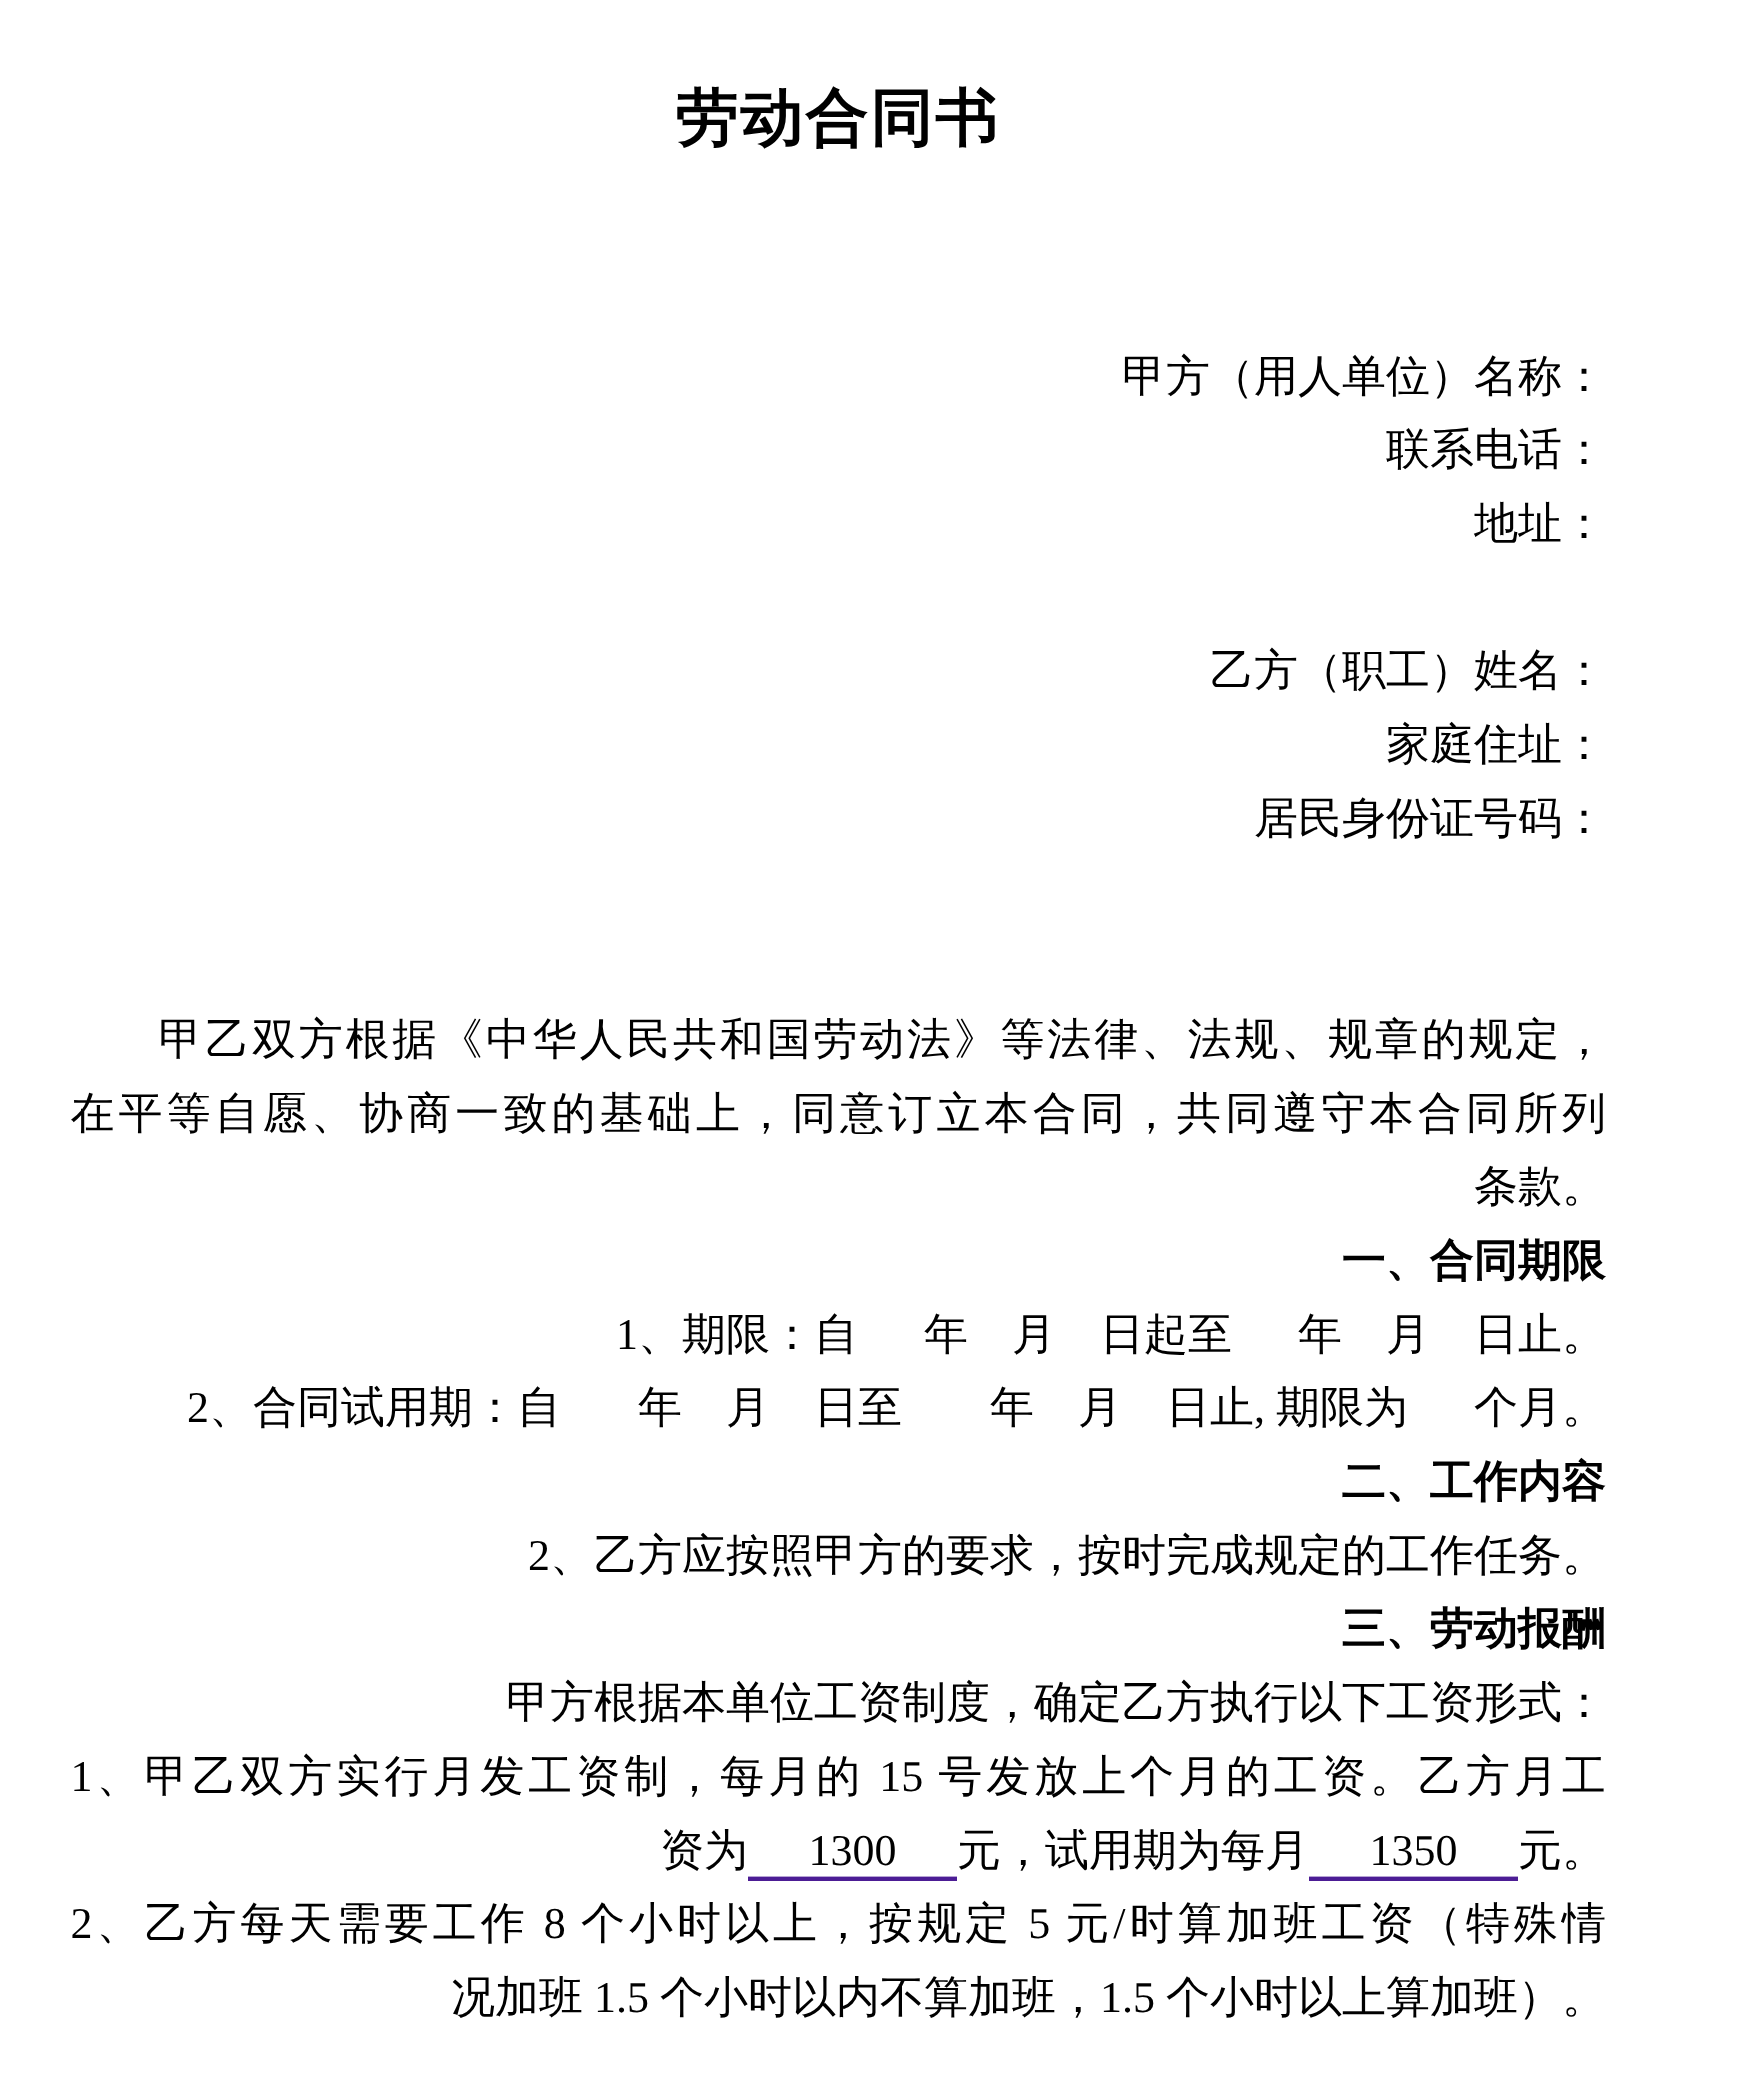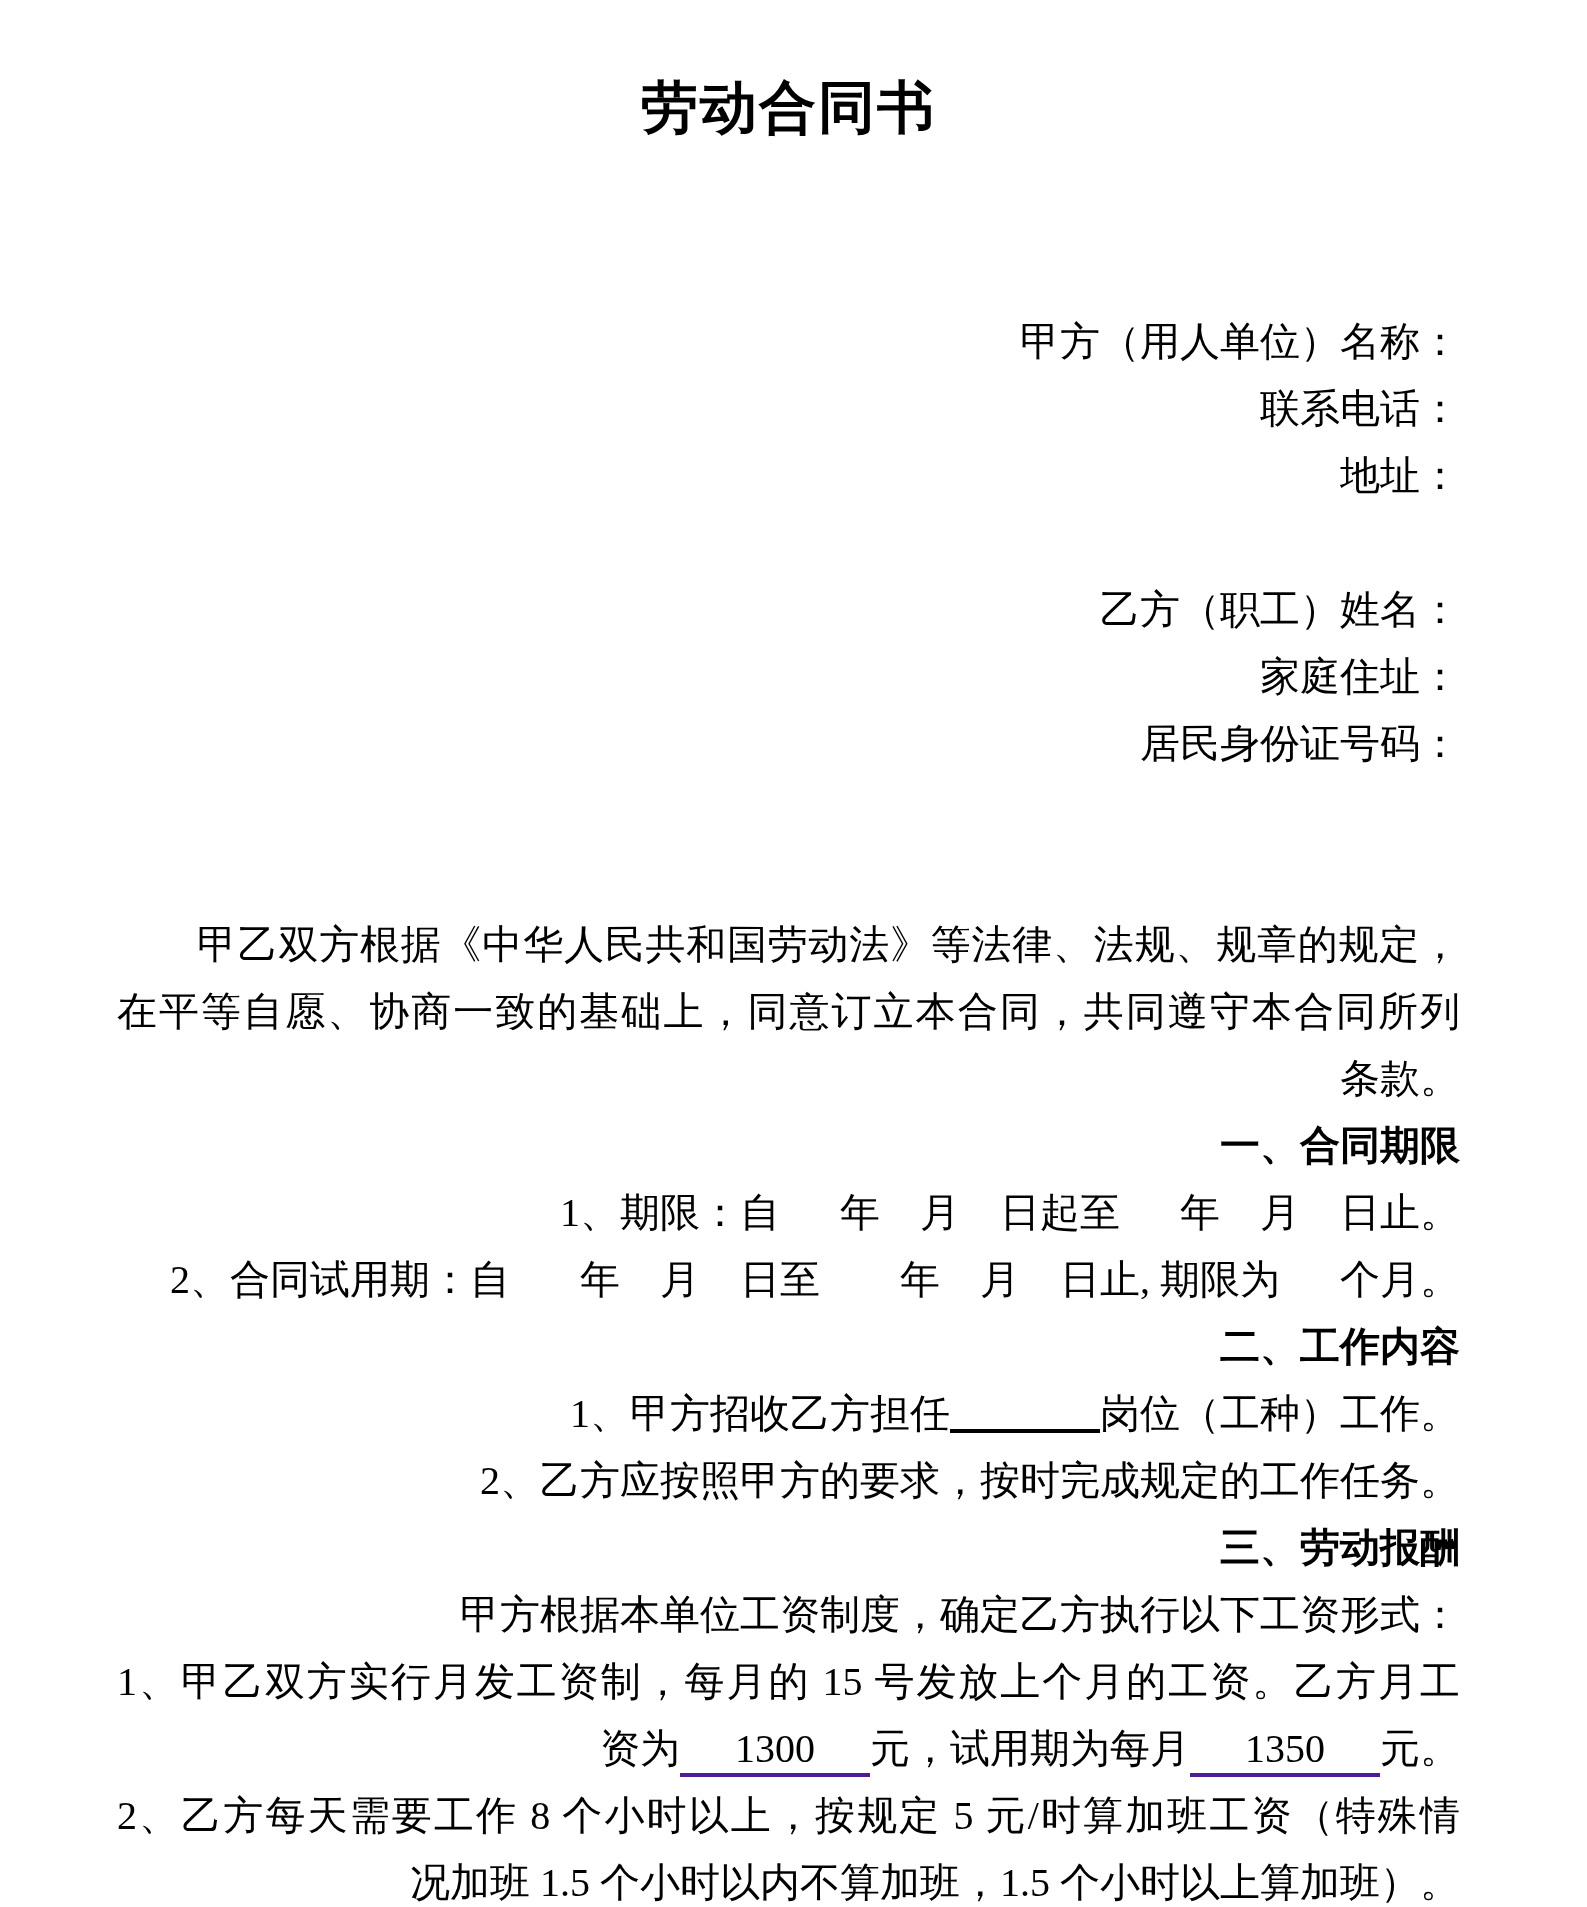--- a/index.html
+++ b/index.html
@@ -6,21 +6,21 @@
   body {
     width: 1587px; height: 1907px;
     background: #ffffff;
     color: #000000;
     font-family: "Liberation Serif", "DejaVu Serif", serif;
     overflow: hidden;
   }
   .page {
     box-sizing: border-box;
     width: 1587px; height: 1340px;
-    padding: 58px 127px 0 117px;
+    padding: 58px 127px 0 64px;
   }
   .doc-title {
     margin: 0 0 150px 0;
     font-size: 57px;
     font-weight: bold;
     line-height: 100px;
     text-align: center;
     letter-spacing: 2px;
   }
   .line {
@@ -76,21 +76,20 @@
   </div>
 
   <div>
     <div class="line bold">一、合同期限</div>
     <div class="line">1、期限：自      年    月    日起至      年    月    日止。</div>
     <div class="line">2、合同试用期：自       年    月    日至        年    月    日止, 期限为      个月。</div>
   </div>
 
   <div>
     <div class="line bold">二、工作内容</div>
-    <div class="line"><span>1、甲方招收乙方担任</span><span class="blank-underline"></span><span>岗位（工种）工作。</span></div>
     <div class="line">2、乙方应按照甲方的要求，按时完成规定的工作任务。</div>
   </div>
 
   <div>
     <div class="line bold">三、劳动报酬</div>
     <div class="line indent">甲方根据本单位工资制度，确定乙方执行以下工资形式：</div>
     <div class="line just">1、甲乙双方实行月发工资制，每月的 15 号发放上个月的工资。乙方月工</div>
     <div class="line"><span>资为</span><span class="wage-underline">1300</span><span>元，试用期为每月</span><span class="wage-underline">1350</span><span>元。</span></div>
     <div class="line just">2、乙方每天需要工作 8 个小时以上，按规定 5 元/时算加班工资（特殊情</div>
     <div class="line">况加班 1.5 个小时以内不算加班，1.5 个小时以上算加班）。</div>

